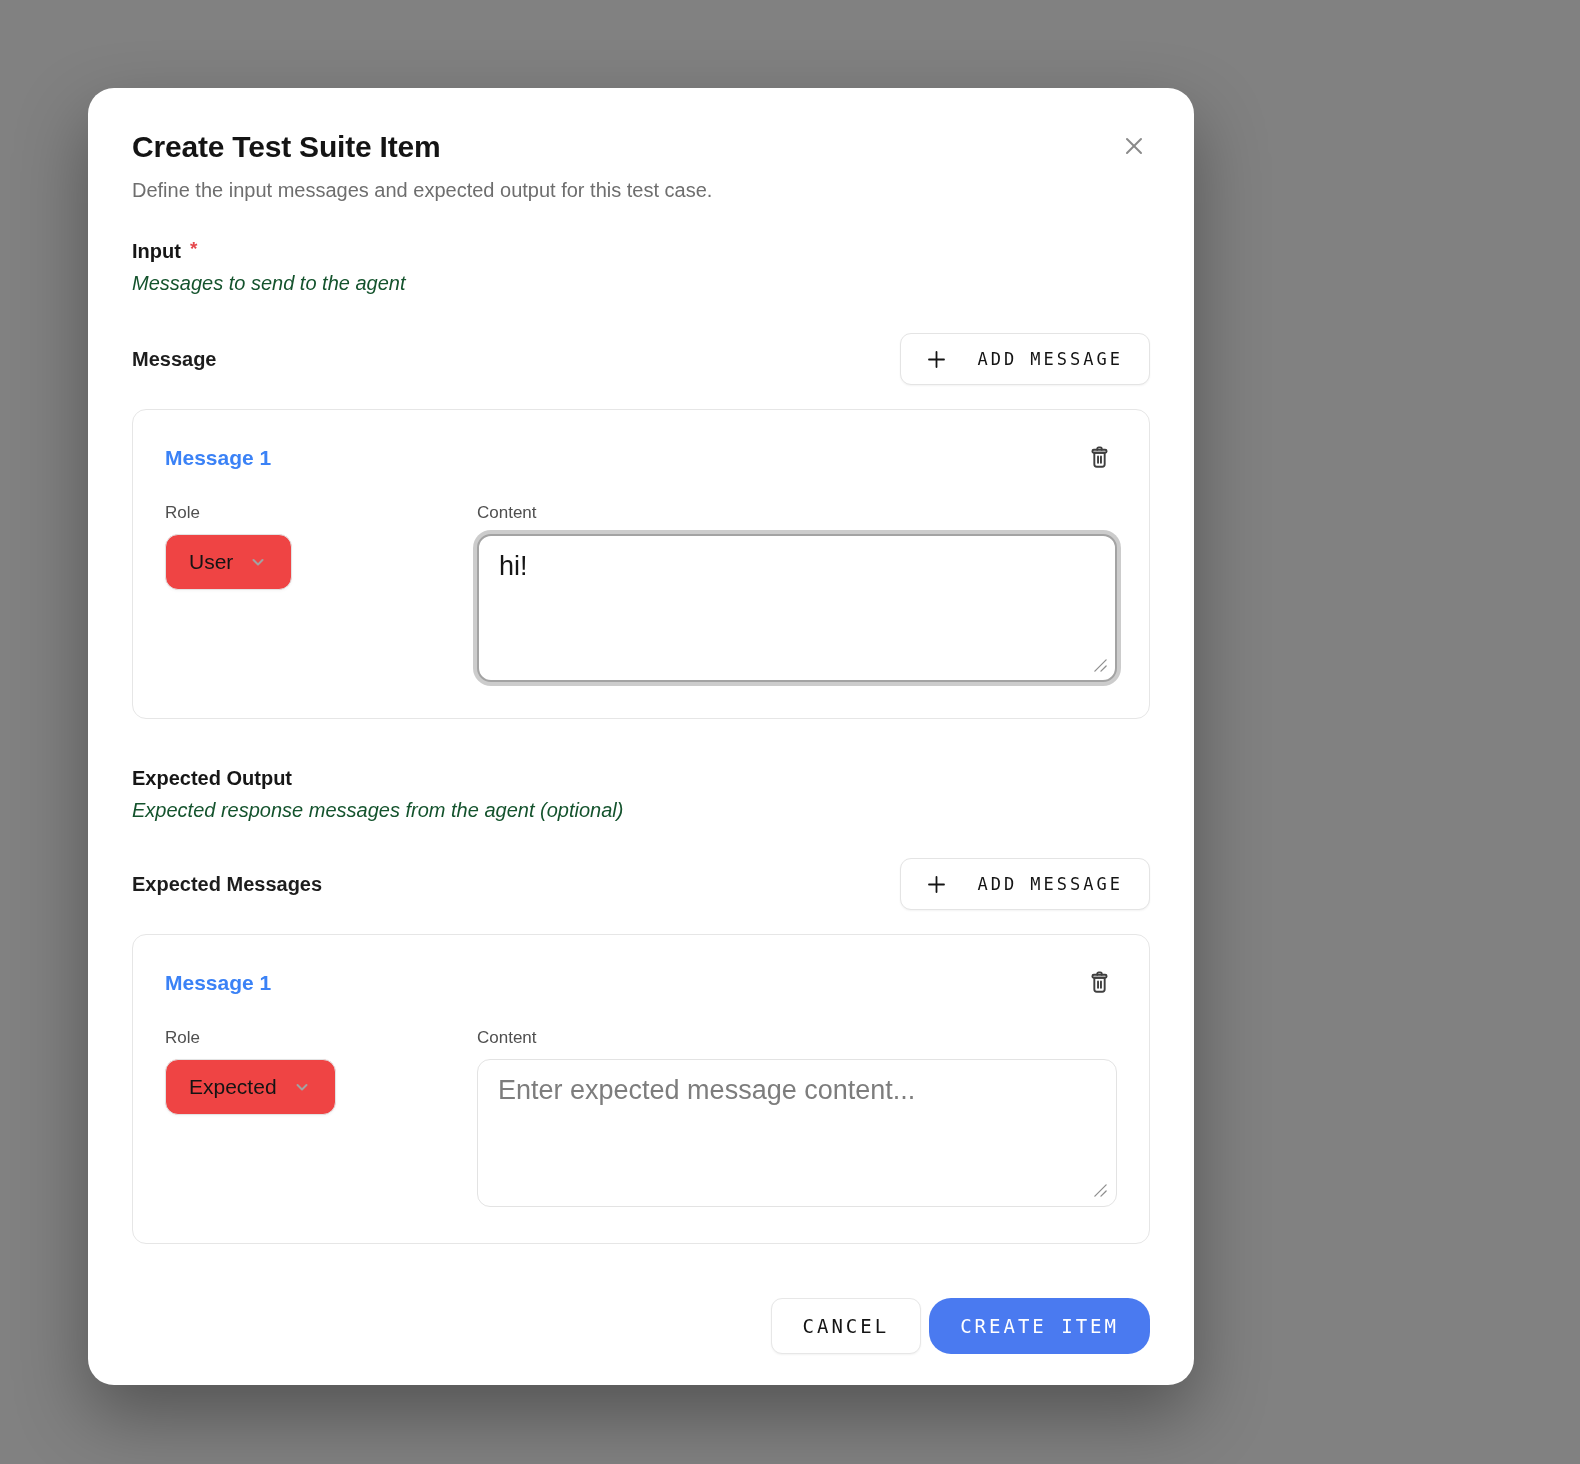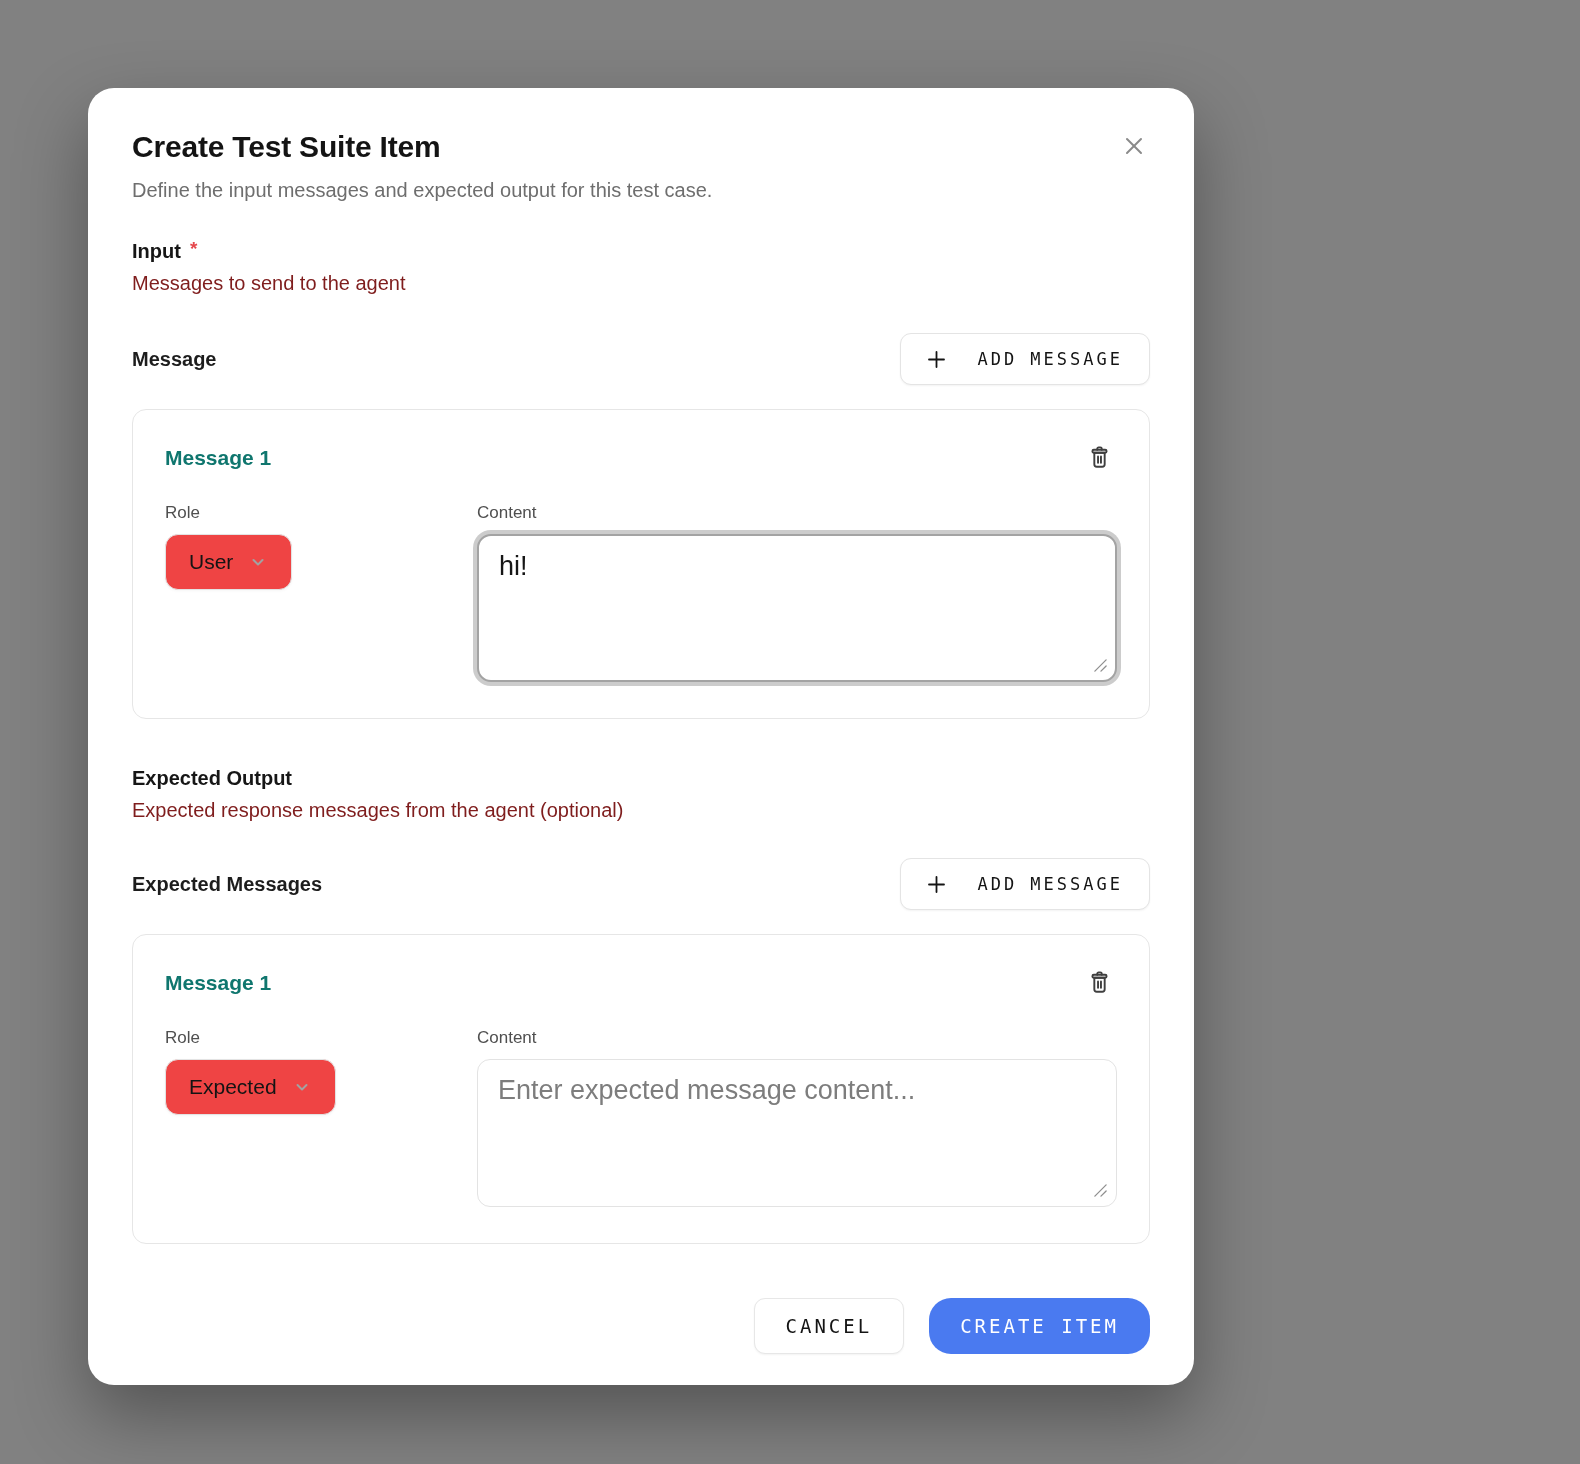--- a/index.html
+++ b/index.html
@@ -46,21 +46,22 @@
   }
   .required-mark {
     color: #e5484d;
     font-size: 19px;
     margin-left: 9px;
     vertical-align: 3px;
   }
   .section-desc {
     margin-top: 9px;
     font-size: 20px;
-    color: #7f1d1d;
+    color: #14532d;
+    font-style: italic;
   }
   .list-row {
     margin-top: 38px;
     display: flex;
     justify-content: space-between;
     align-items: center;
   }
   .list-heading {
     font-size: 20px;
     font-weight: 600;
@@ -92,21 +93,21 @@
     background: #fff;
   }
   .card-header {
     display: flex;
     justify-content: space-between;
     align-items: center;
   }
   .card-title {
     font-size: 21px;
     font-weight: 600;
-    color: #0f766e;
+    color: #3b82f6;
   }
   .trash-btn {
     background: none; border: none; cursor: pointer;
     color: #3f3f3f;
     padding: 4px;
   }
   .fields {
     display: grid;
     grid-template-columns: 312px 1fr;
     margin-top: 28px;
@@ -156,21 +157,21 @@
     position: absolute;
     right: 9px; bottom: 9px;
     color: #8f8f8f;
     pointer-events: none;
     display: flex;
   }
   .footer {
     margin-top: 54px;
     display: flex;
     justify-content: flex-end;
-    gap: 25px;
+    gap: 8px;
   }
   .cancel-btn {
     height: 56px;
     padding: 0 31px;
     background: #fff;
     border: 1px solid #e7e7e7;
     border-radius: 11px;
     box-shadow: 0 1px 2px rgba(0,0,0,.05);
     font-size: 19px;
     color: #141414;

